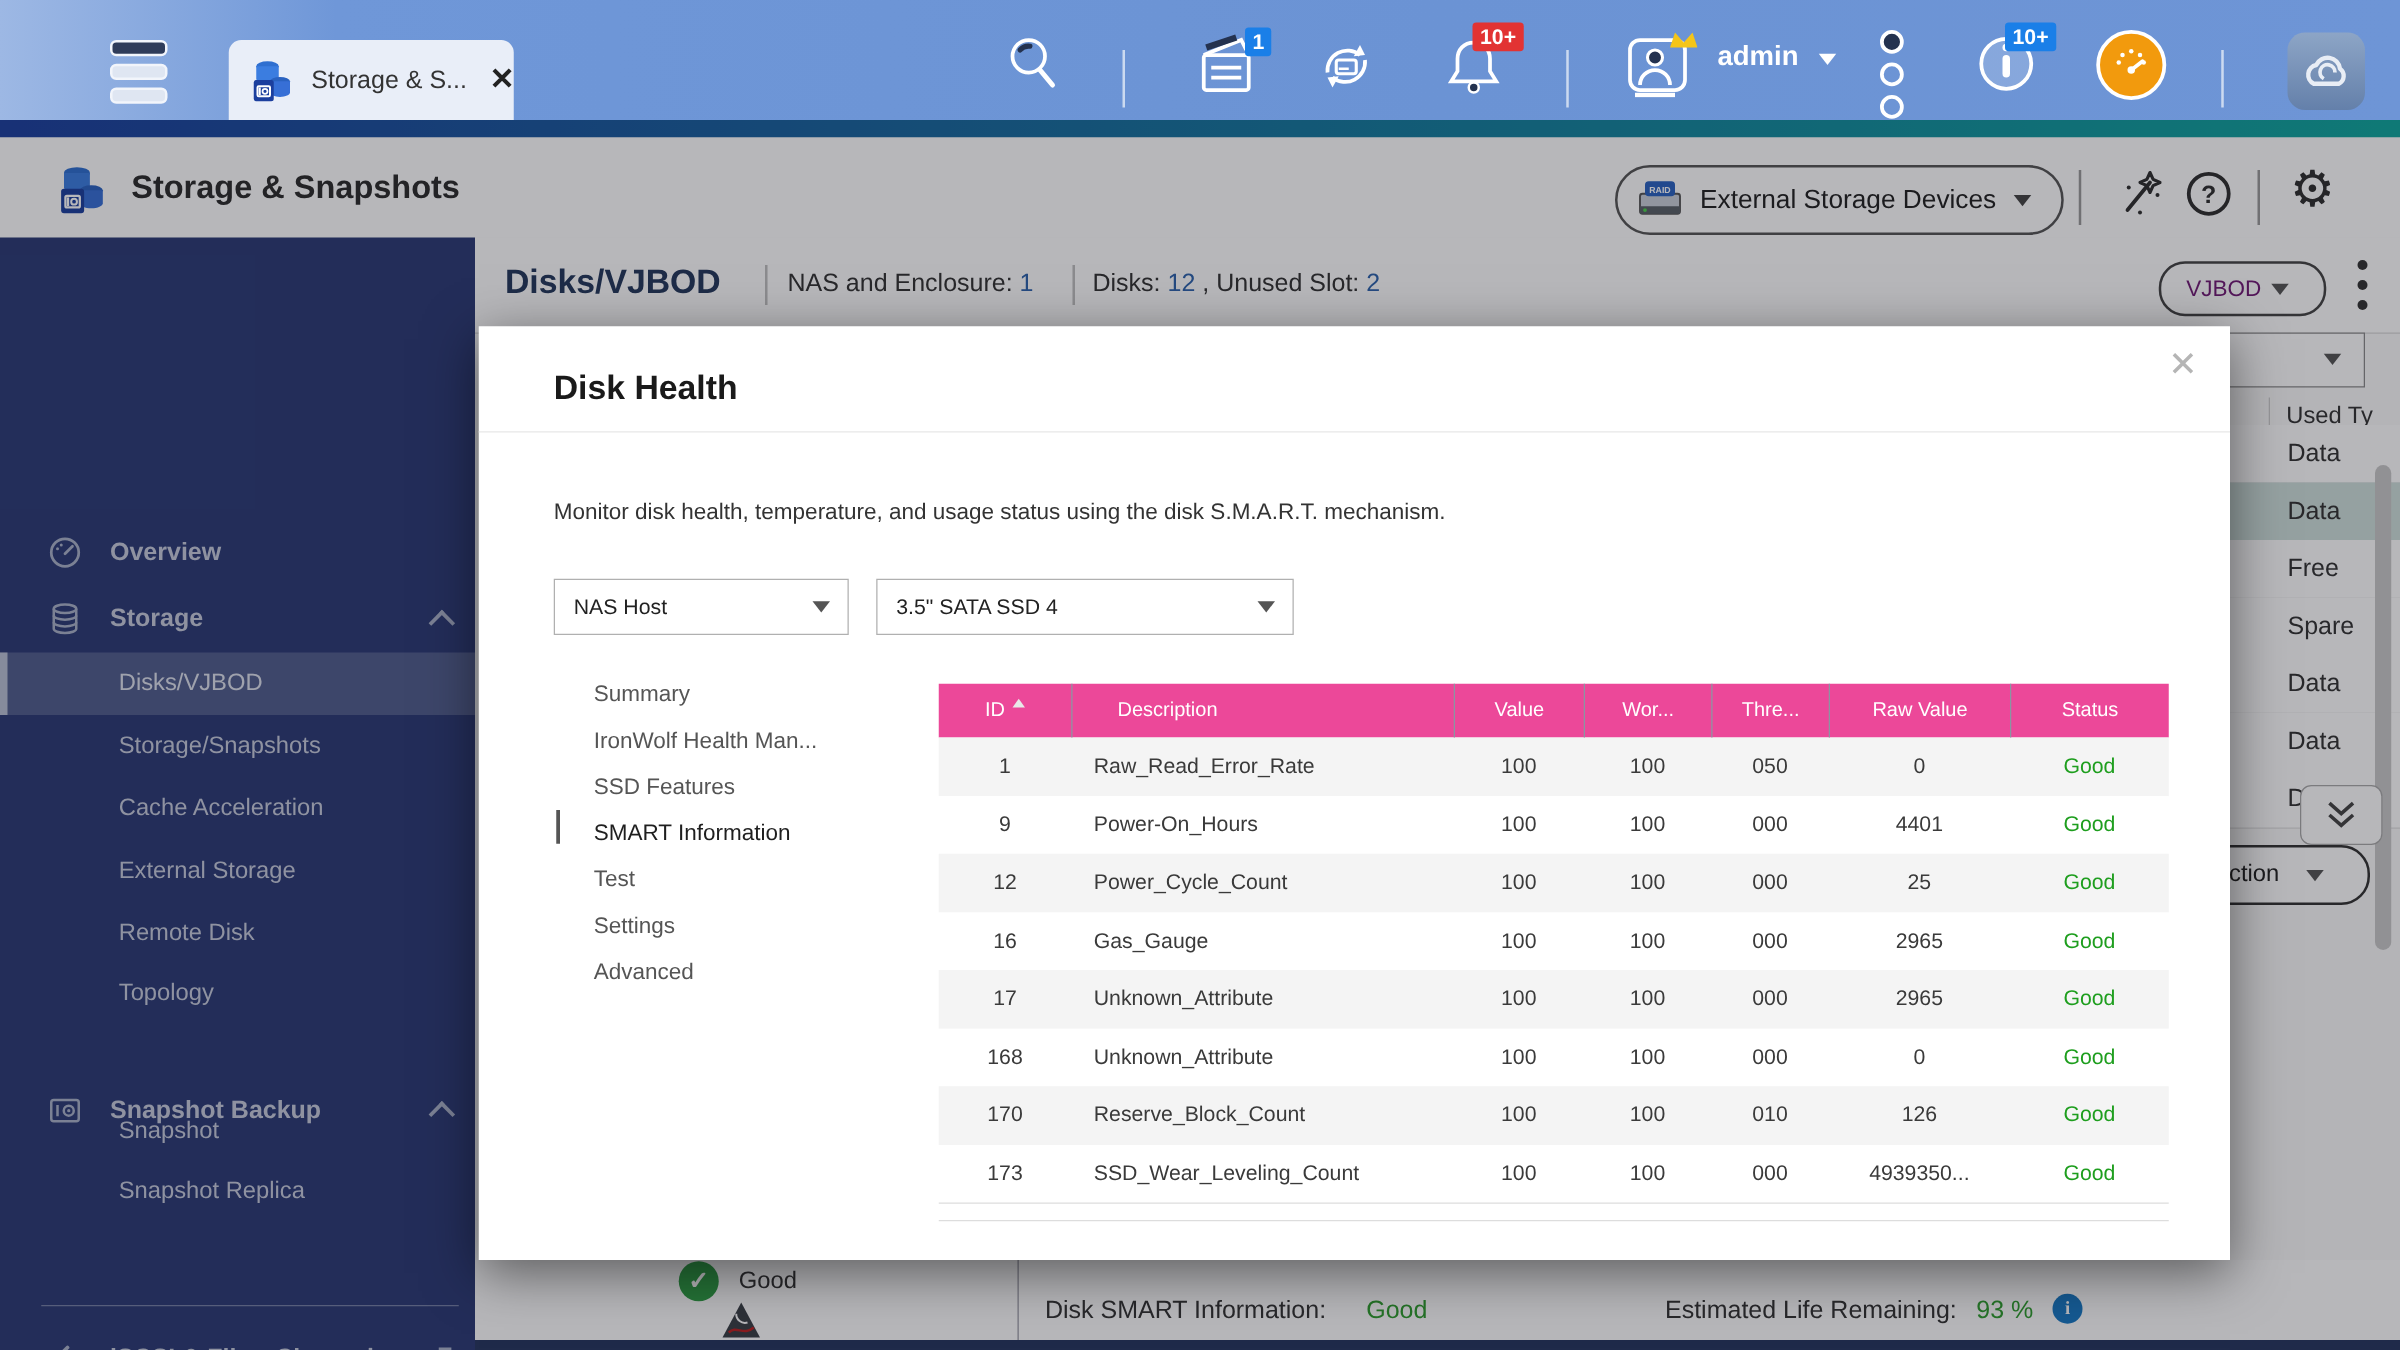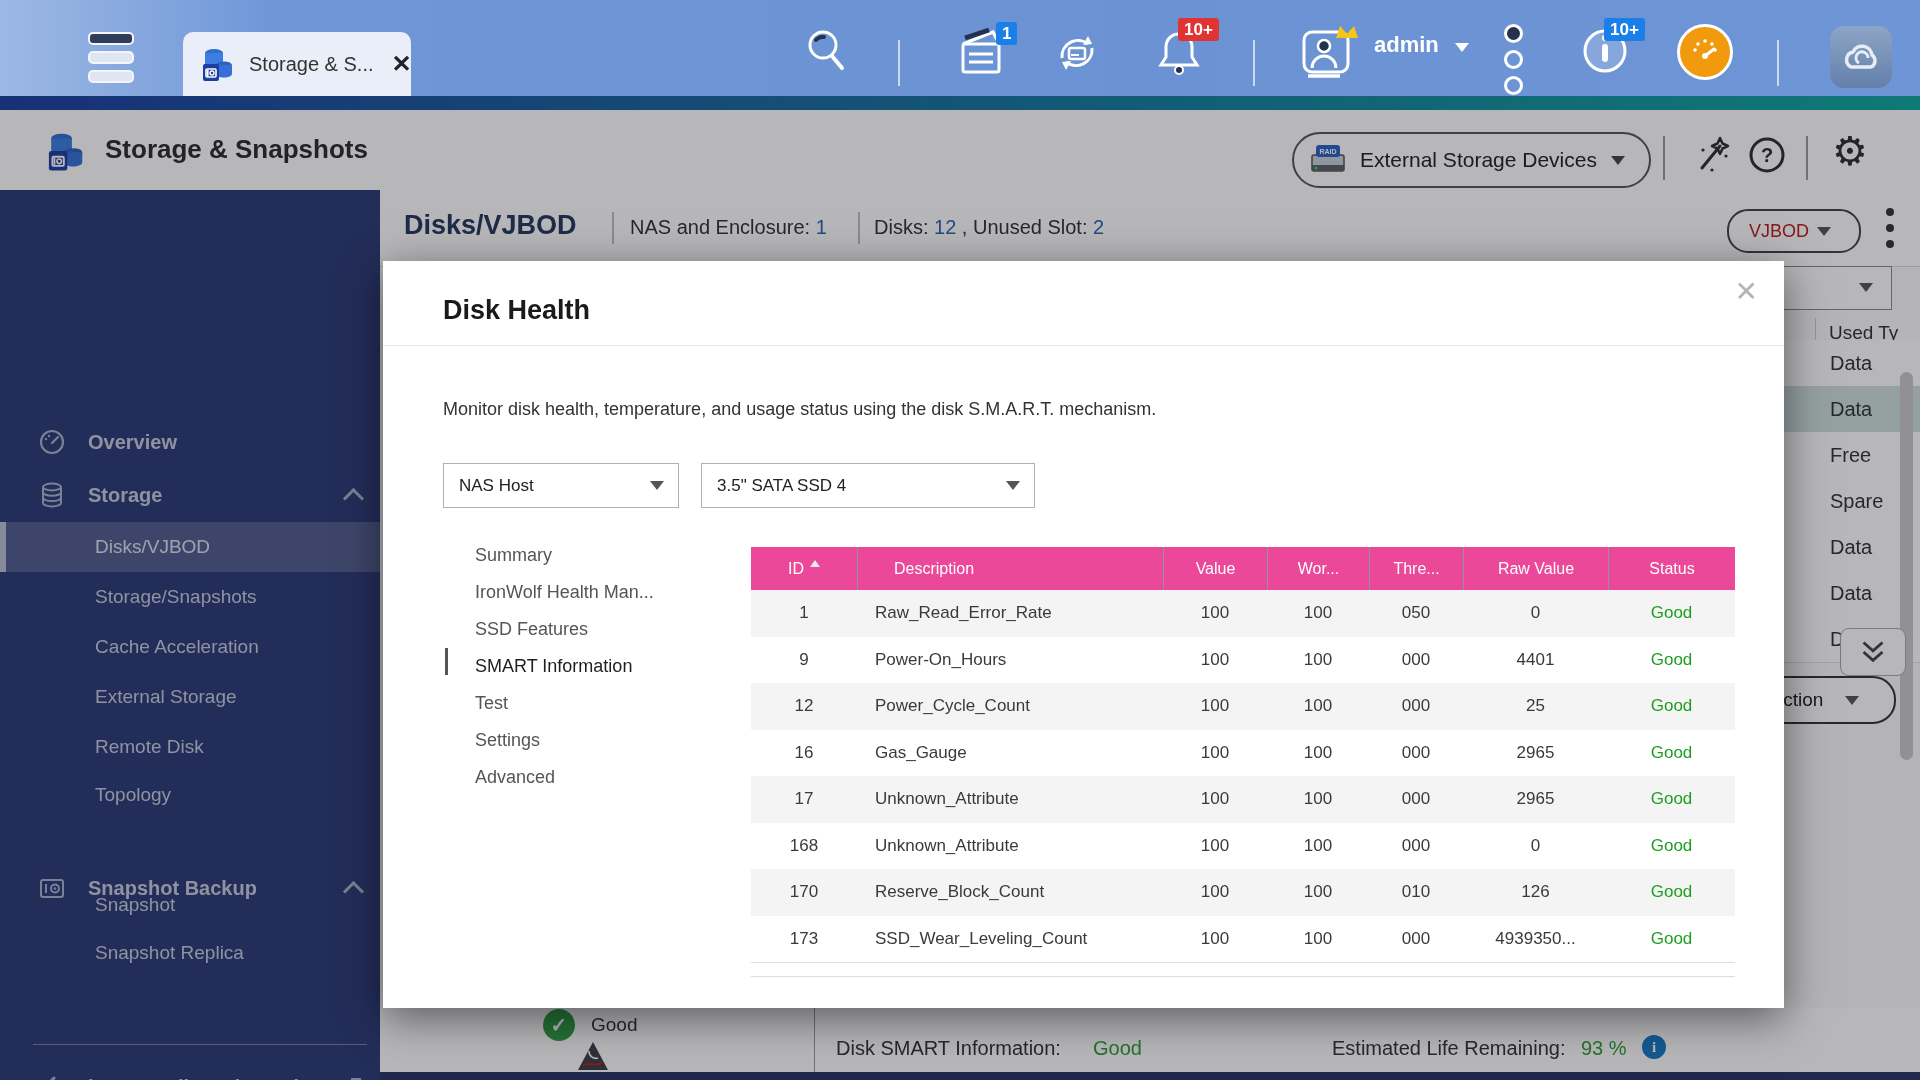--- a/index.html
+++ b/index.html
@@ -46,21 +46,21 @@
 
   
   .crumbrow{position:absolute;left:380px;top:190px;width:1540px;height:76px;background:#fff;
     border-bottom:1px solid #d8d8d8;}
   .crumb-title{position:absolute;left:24px;top:20px;font-size:27px;font-weight:bold;color:#24395c;}
   .crumb-sep{position:absolute;top:22px;width:2px;height:32px;background:#c0c0c0;}
   .crumb-txt{position:absolute;top:26px;font-size:20px;color:#333;white-space:nowrap;}
   .crumb-num{color:#2e64ad;}
   .vjbod-pill{position:absolute;left:1347px;top:19px;width:130px;height:40px;border:2px solid #444;
     border-radius:21px;background:#fff;display:flex;align-items:center;justify-content:center;}
-  .vjbod-pill span{font-size:18px;color:#b91c1c;margin-right:8px;}
+  .vjbod-pill span{font-size:18px;color:#701a75;margin-right:8px;}
   .kebab2 span{display:block;width:8px;height:8px;border-radius:50%;background:#333;margin-bottom:8px;}
 
   
   .sidebar{position:absolute;left:0;top:190px;width:380px;height:890px;background:#2b3a75;z-index:2;}
   .side-item{position:absolute;left:0;width:308px;height:44px;line-height:44px;color:#c6cbdb;cursor:pointer;}
   .side-item .lbl{position:absolute;left:88px;font-size:20px;font-weight:bold;white-space:nowrap;}
   .side-item.sub .lbl{left:95px;font-size:19px;font-weight:normal;}
   .side-item .ic{position:absolute;left:38px;top:8px;}
   .side-sel{position:absolute;left:0;top:332px;width:380px;height:50px;background:rgba(255,255,255,.18);}
   .side-sel-bar{position:absolute;left:0;top:332px;width:6px;height:50px;background:#b9c0d4;}

